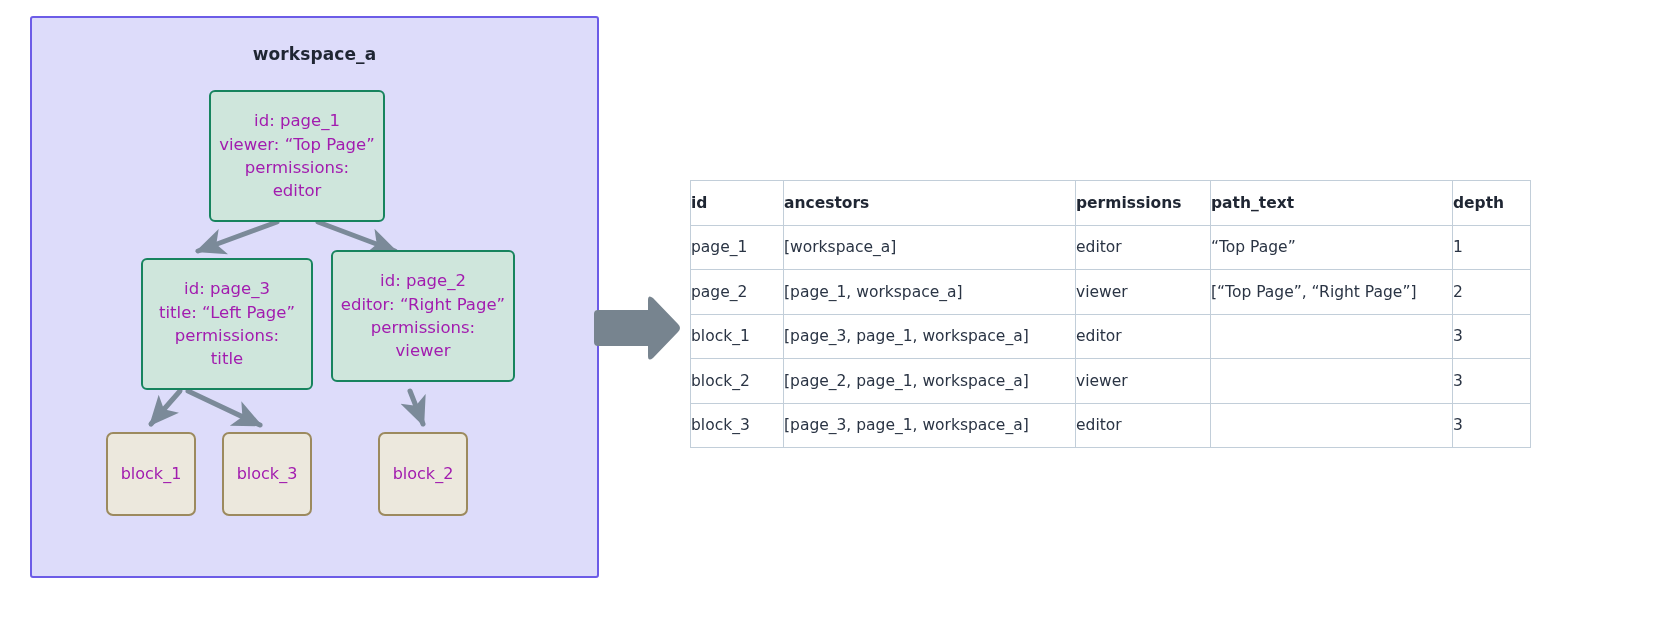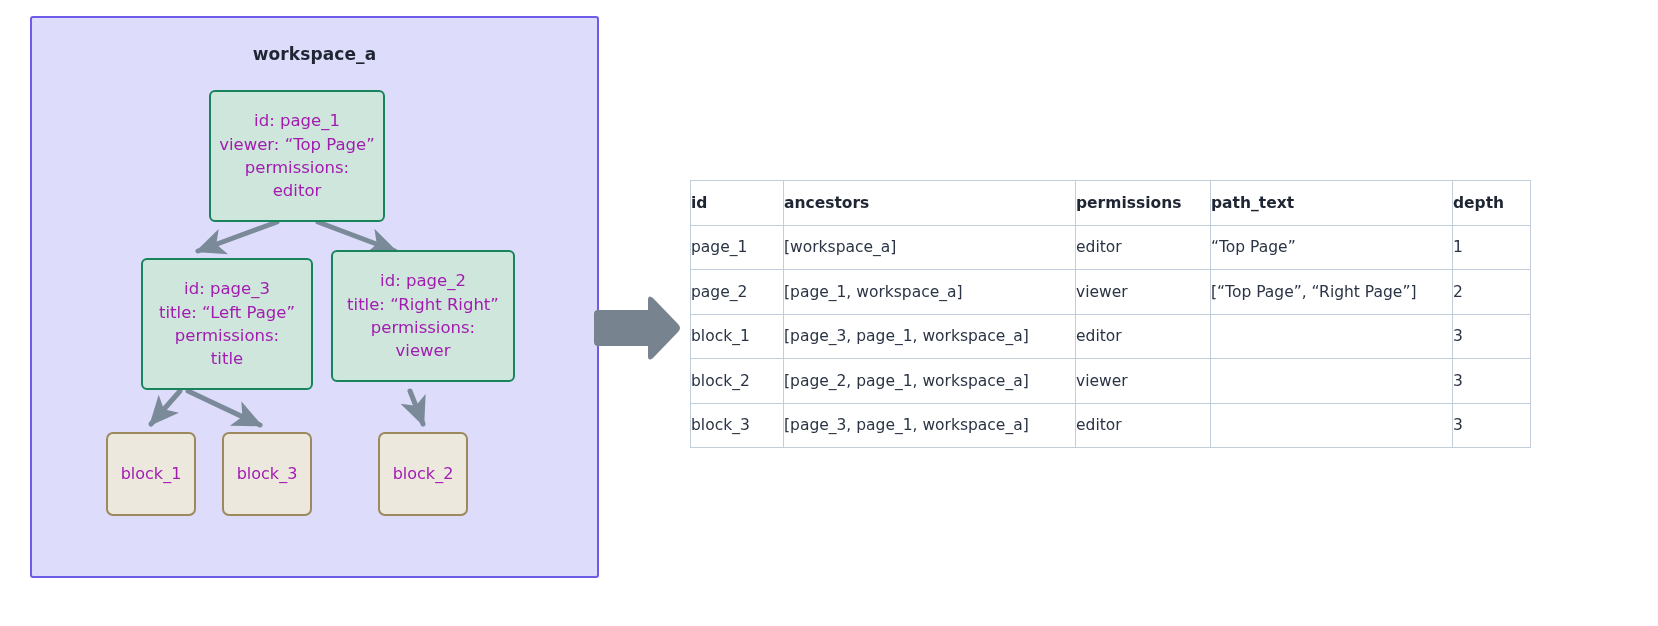--- a/index.html
+++ b/index.html
@@ -151,21 +151,21 @@
 
   <div class="node page" id="node-page3">
     <span class="line">id: page_3</span>
     <span class="line">title: “Left Page”</span>
     <span class="line">permissions:</span>
     <span class="line">title</span>
   </div>
 
   <div class="node page" id="node-page2">
     <span class="line">id: page_2</span>
-    <span class="line">title: “Right Right”</span>
+    <span class="line">editor: “Right Page”</span>
     <span class="line">permissions:</span>
     <span class="line">viewer</span>
   </div>
 
   <div class="node block" id="node-block1">
     <span class="line">block_1</span>
   </div>
 
   <div class="node block" id="node-block3">
     <span class="line">block_3</span>

